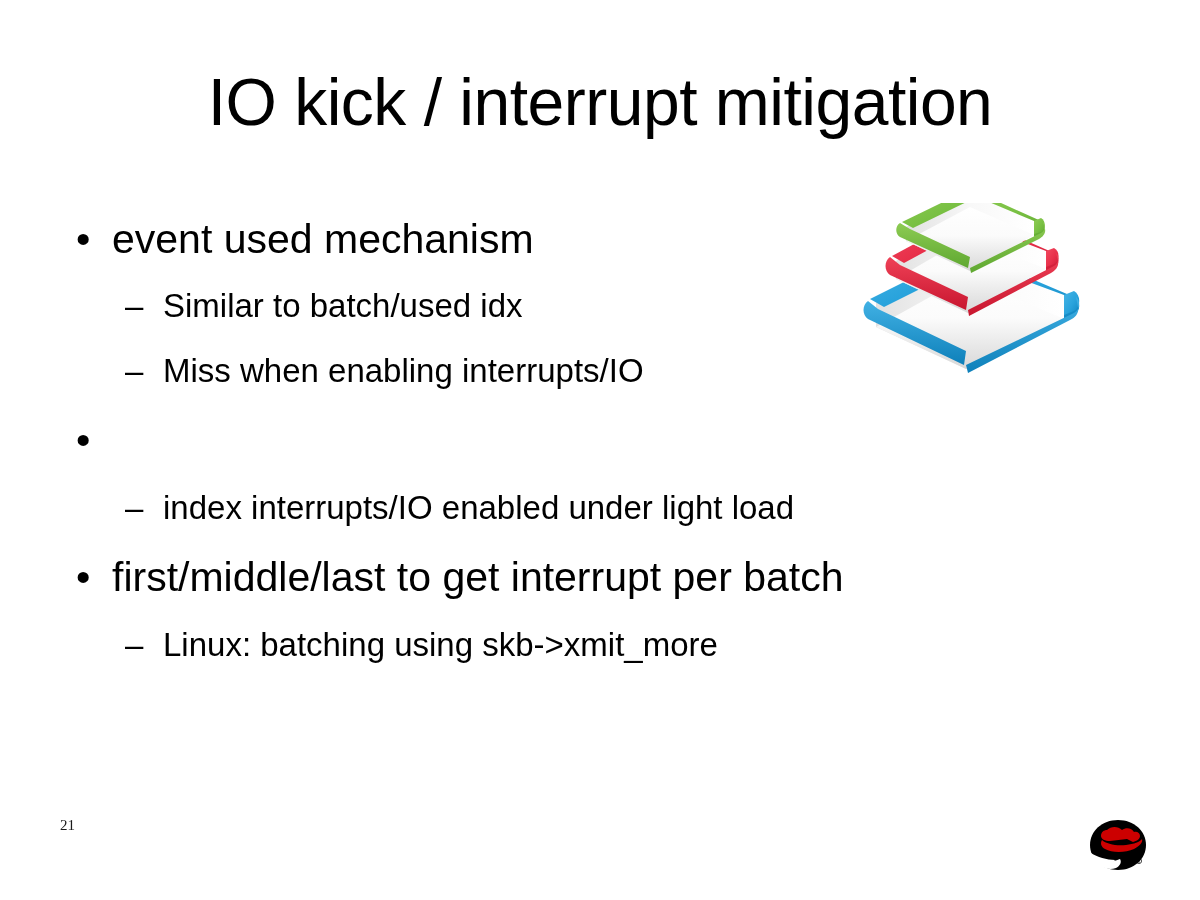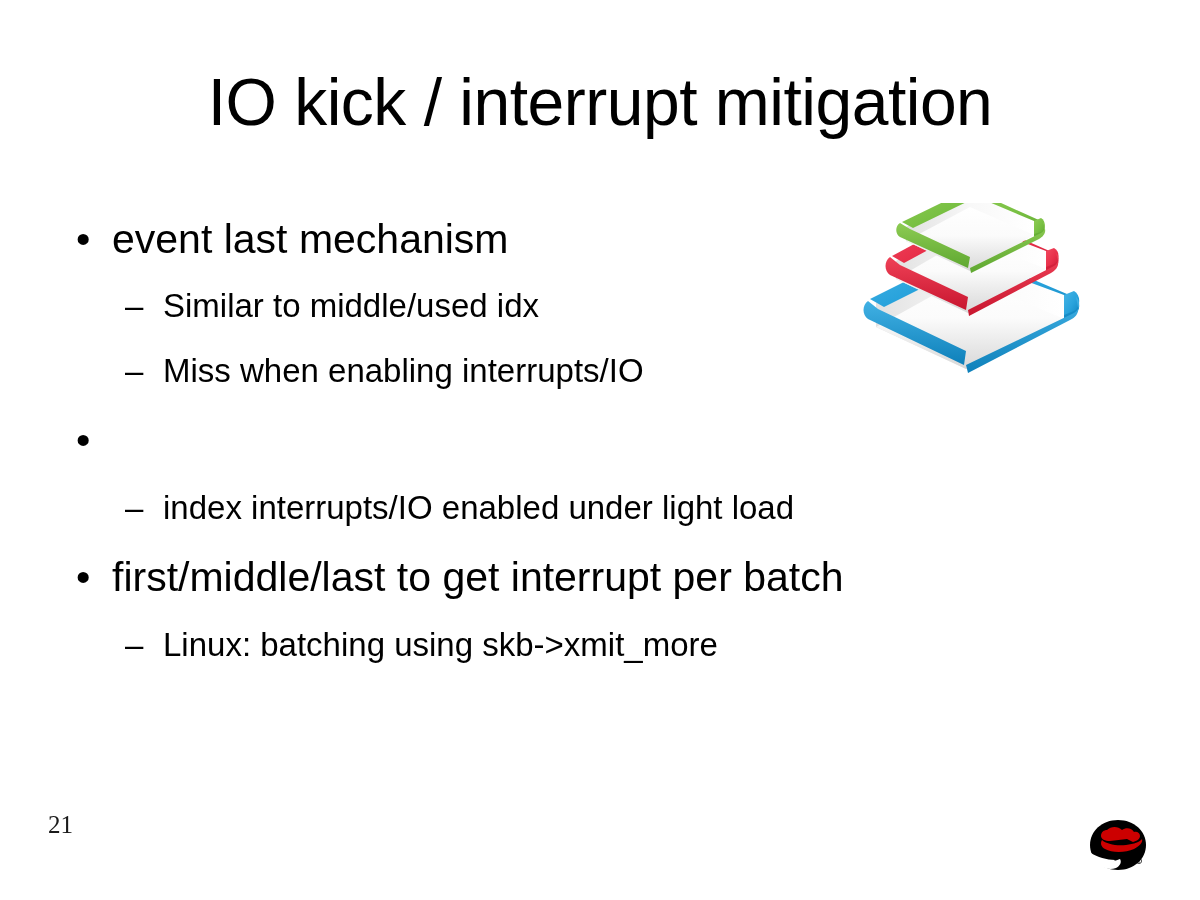--- a/index.html
+++ b/index.html
@@ -96,24 +96,24 @@
     left: 848px;
     top: 203px;
     width: 244px;
     height: 186px;
   }
   #books-image svg { display: block; }
 
   
   #page-number {
     position: absolute;
-    left: 48px;
+    left: 60px;
     top: 814px;
     font-family: "Liberation Serif", serif;
-    font-size: 25px;
+    font-size: 15px;
     line-height: 22px;
     color: #1a1a1a;
   }
 
   #redhat-logo {
     position: absolute;
     left: 1082px;
     top: 816px;
     width: 72px;
     height: 64px;
@@ -125,28 +125,28 @@
 
 <div id="slide">
 
   <div id="slide-title">IO kick / interrupt mitigation</div>
 
   <div id="body-list">
 
     <div class="row row-0">
       <div class="lvl1">
         <span class="marker">•</span>
-        <span>event last mechanism</span>
+        <span>event used mechanism</span>
       </div>
     </div>
 
     <div class="row row-1">
       <div class="lvl2">
         <span class="marker">–</span>
-        <span>Similar to middle/used idx</span>
+        <span>Similar to batch/used idx</span>
       </div>
     </div>
 
     <div class="row row-2">
       <div class="lvl2">
         <span class="marker">–</span>
         <span>Miss when enabling interrupts/IO</span>
       </div>
     </div>
 

